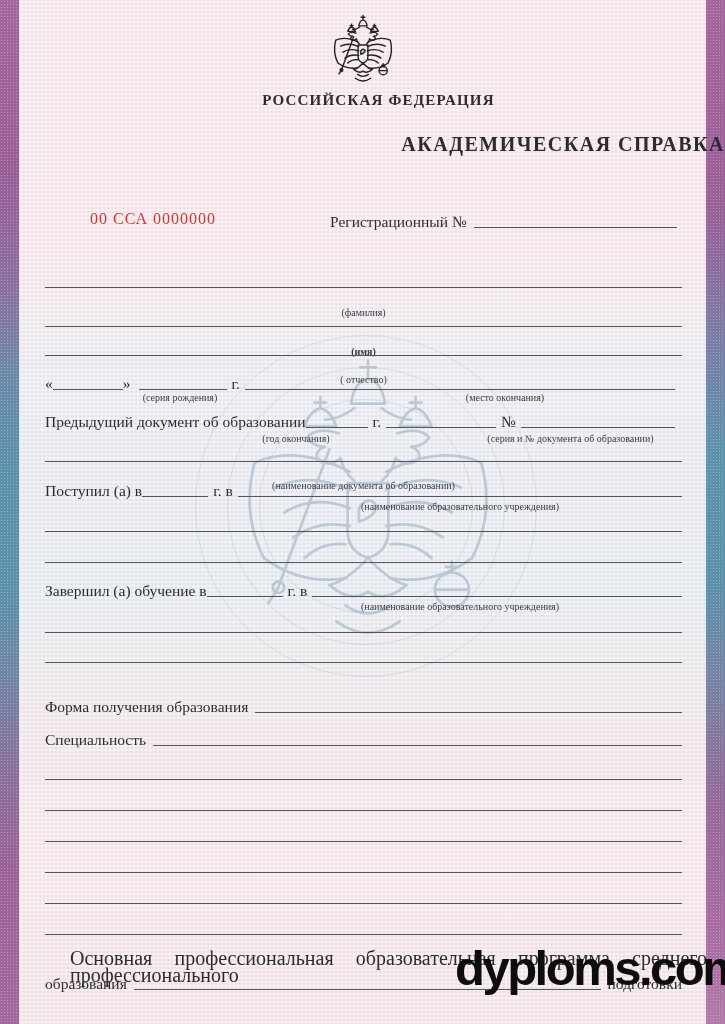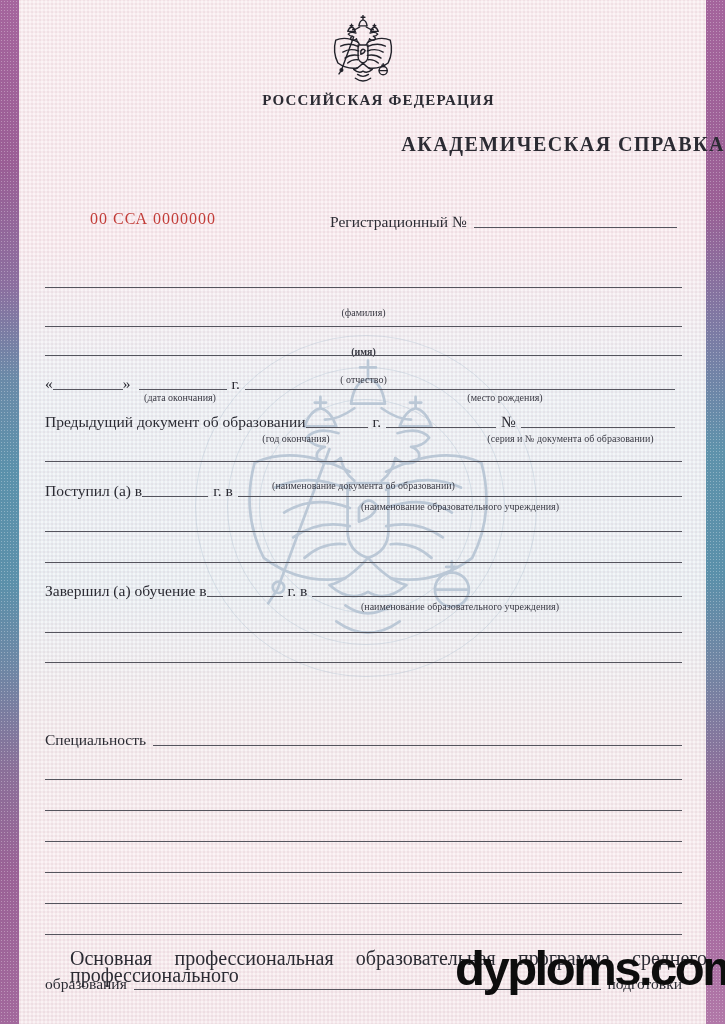--- a/index.html
+++ b/index.html
@@ -109,22 +109,22 @@
   <div class="cap center" style="top:358px;text-align:center;">( отчество)</div>
 
   <div class="frow" style="left:45px;top:373px;width:630px;">
     <span class="t">«</span>
     <span class="ln" style="width:70px;"></span>
     <span class="t">»</span>
     <span class="ln" style="width:88px;margin-left:8px;"></span>
     <span class="t pad">г.</span>
     <span class="ln grow"></span>
   </div>
-  <div class="cap" style="top:392px;left:95px;width:170px;">(дата окончания)</div>
-  <div class="cap" style="top:392px;left:415px;width:180px;">(место рождения)</div>
+  <div class="cap" style="top:392px;left:95px;width:170px;">(серия рождения)</div>
+  <div class="cap" style="top:392px;left:415px;width:180px;">(место окончания)</div>
 
   <div class="frow" style="left:45px;top:411px;width:630px;">
     <span class="t">Предыдущий документ об образовании</span>
     <span class="ln" style="width:62px;"></span>
     <span class="t pad">г.</span>
     <span class="ln" style="width:110px;"></span>
     <span class="t pad">№</span>
     <span class="ln grow"></span>
   </div>
   <div class="cap" style="top:433px;left:232px;width:128px;">(год окончания)</div>
@@ -148,20 +148,24 @@
     <span class="t">Завершил (а) обучение в</span>
     <span class="ln" style="width:76px;"></span>
     <span class="t pad">г. в</span>
     <span class="ln grow"></span>
   </div>
   <div class="cap" style="top:601px;left:325px;width:270px;">(наименование образовательного учреждения)</div>
 
   <div class="hr" style="top:632px;left:45px;width:637px;"></div>
   <div class="hr" style="top:662px;left:45px;width:637px;"></div>
 
+  <div class="frow" style="left:45px;top:696px;width:637px;">
+    <span class="t padr">Форма получения образования</span>
+    <span class="ln grow"></span>
+  </div>
 
   <div class="frow" style="left:45px;top:729px;width:637px;">
     <span class="t padr">Специальность</span>
     <span class="ln grow"></span>
   </div>
 
   <div class="hr" style="top:779px;left:45px;width:637px;"></div>
   <div class="hr" style="top:810px;left:45px;width:637px;"></div>
   <div class="hr" style="top:841px;left:45px;width:637px;"></div>
   <div class="hr" style="top:872px;left:45px;width:637px;"></div>

